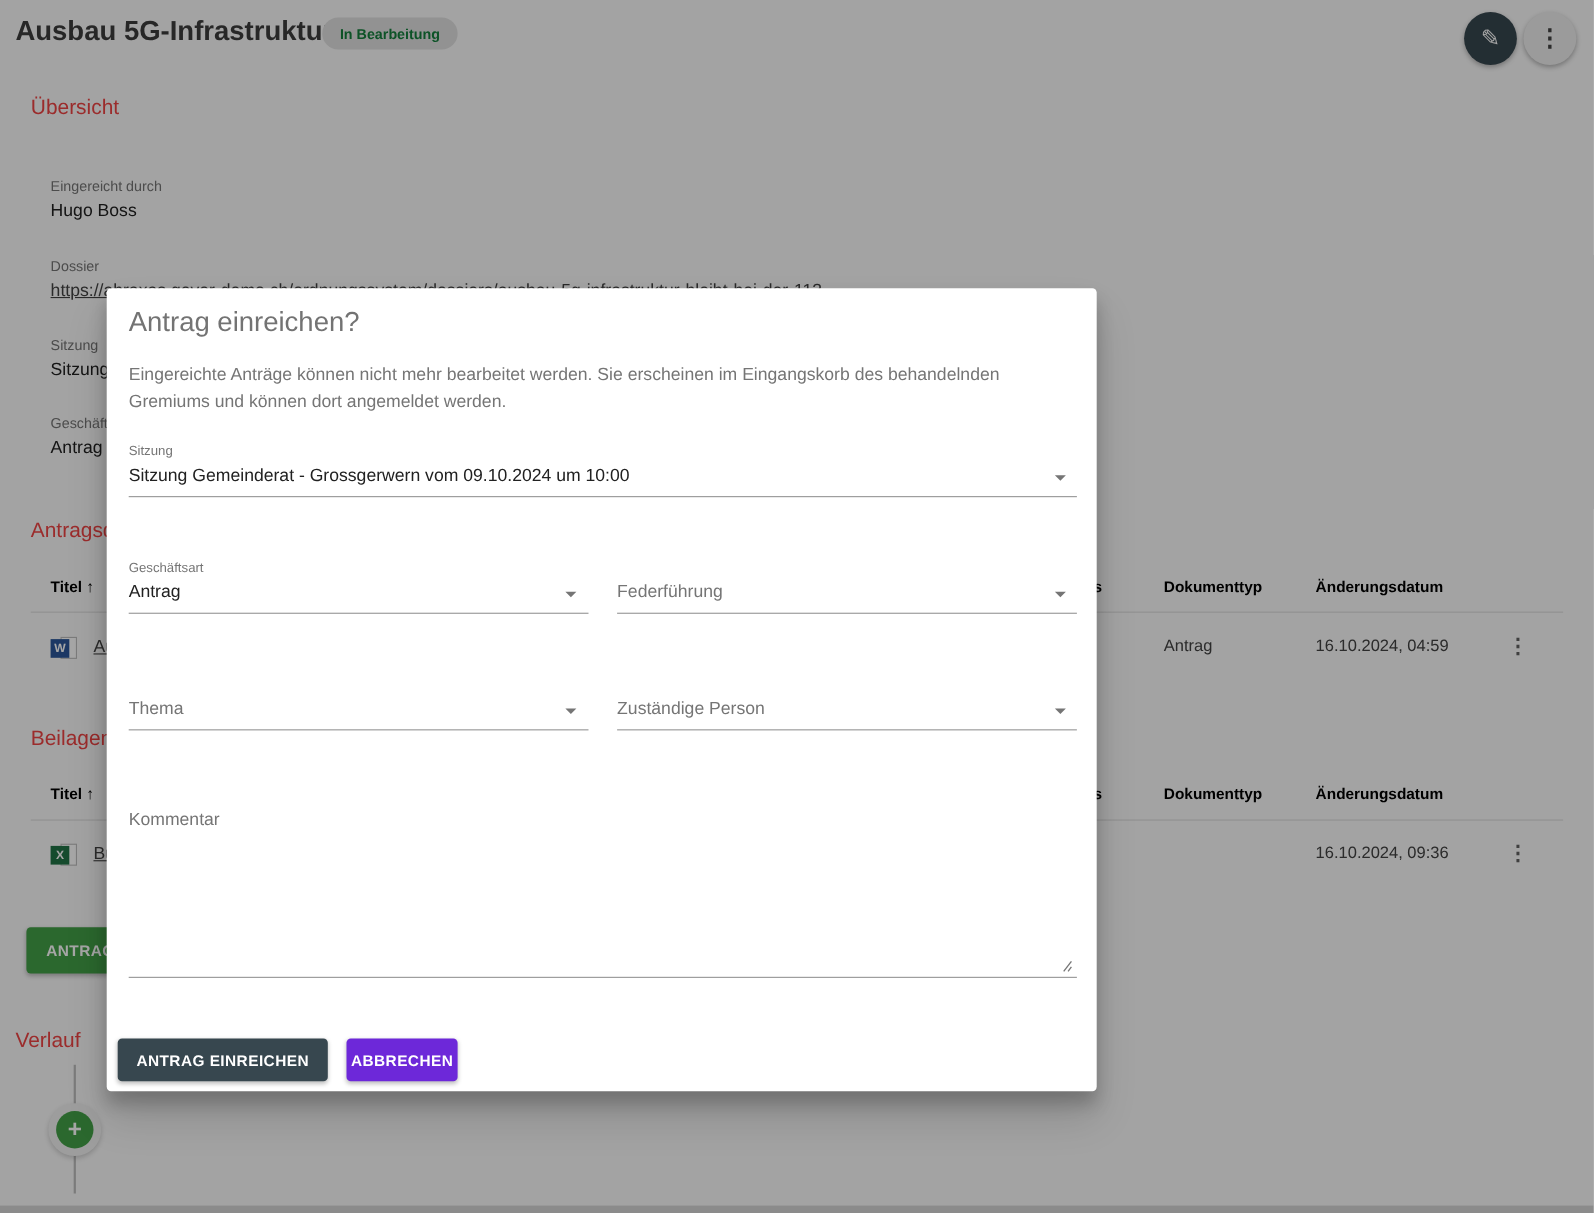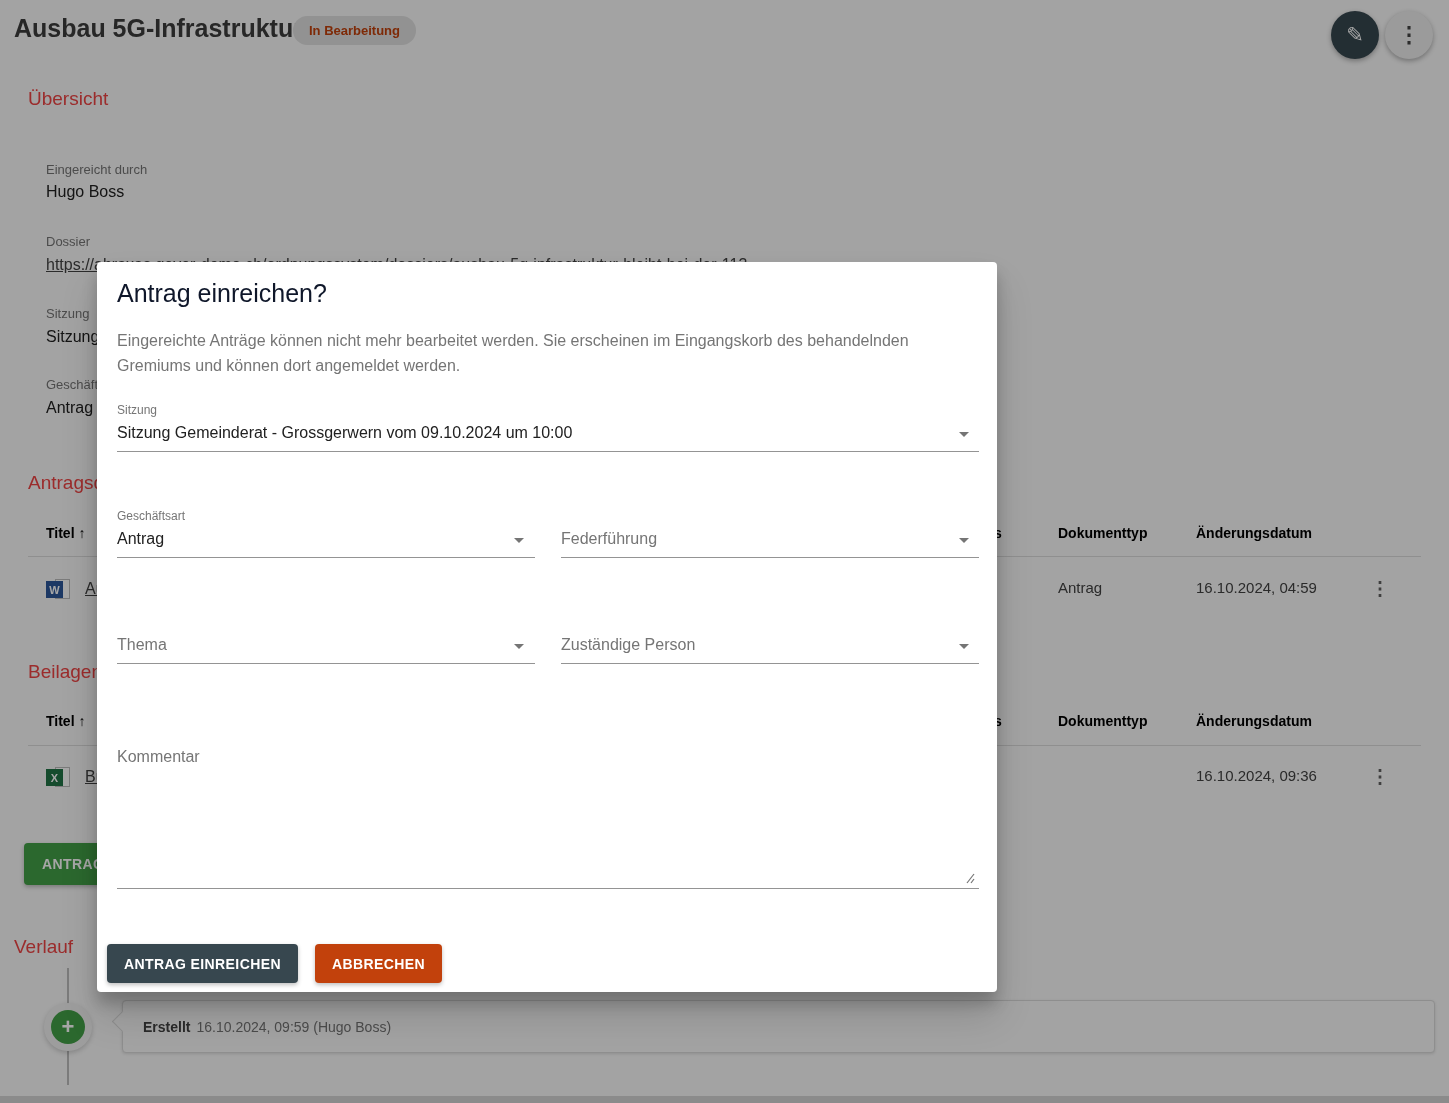--- a/index.html
+++ b/index.html
@@ -8,21 +8,21 @@
   #screen {
     position:relative; width:1449px; height:1103px;
     background:#fafafa; overflow:hidden;
   }
   .abs { position:absolute; }
 
   
   .page-title { left:14px; top:14px; font-size:25px; font-weight:bold; color:#3d3d3d; }
   .badge {
     left:293px; top:16px; height:29px; padding:0 16px; border-radius:15px;
-    background:#e0e0e0; color:#c2410c; font-size:13px; font-weight:bold;
+    background:#e0e0e0; color:#15803d; font-size:13px; font-weight:bold;
     display:flex; align-items:center;
   }
   .fab { width:48px; height:48px; border-radius:50%; top:11px;
          display:flex; align-items:center; justify-content:center;
          box-shadow:0 2px 5px rgba(0,0,0,.3); cursor:pointer; }
   .fab-edit { left:1331px; background:#37474f; color:#fff; font-size:21px; }
   .fab-more { left:1385px; background:#efefef; color:#424242; font-size:22px; font-weight:bold; }
 
   .section-title { font-size:19px; color:#ef4444; }
   .field-label { font-size:13px; color:#757575; }
@@ -66,34 +66,34 @@
   .history-meta { font-size:14px; color:#757575; }
 
   .footer-strip { left:0; top:1096px; width:1449px; height:7px; background:#d6d6d6; }
 
   
   .scrim { left:0; top:0; width:1449px; height:1103px; background:rgba(0,0,0,.35); z-index:10; }
   .modal { left:97px; top:262px; width:900px; height:730px; background:#fff;
            border-radius:4px; box-shadow:0 11px 15px rgba(0,0,0,.2), 0 24px 38px rgba(0,0,0,.14);
            z-index:20; }
   .modal .abs { position:absolute; }
-  .modal-title { left:20px; top:17px; font-size:25px; color:#0f172a; }
+  .modal-title { left:20px; top:17px; font-size:25px; color:#737373; }
   .modal-desc { left:20px; top:66px; width:862px; font-size:16px; line-height:25px; color:#757575; }
   .m-label { font-size:12px; color:#757575; }
   .m-value { font-size:16px; color:#212121; white-space:nowrap; }
   .m-placeholder { font-size:16px; color:#757575; }
   .underline { height:1px; background:#949494; }
   .caret { width:0; height:0; border-left:5px solid transparent; border-right:5px solid transparent;
            border-top:5px solid #757575; }
   .select { cursor:pointer; }
-  textarea.comment { left:20px; top:486px; width:860px; height:148px; border:none; outline:none;
+  textarea.comment { left:20px; top:475px; width:860px; height:148px; border:none; outline:none;
            resize:none; font-family:inherit; font-size:16px; color:#212121; background:transparent; }
   textarea.comment::placeholder { color:#757575; opacity:1; }
   .btn-submit { left:10px; top:682px; height:39px; padding:0 17px; background:#37474f; position:absolute; }
-  .btn-cancel { left:218px; top:682px; height:39px; padding:0 17px; background:#c2410c; position:absolute; }
+  .btn-cancel { left:218px; top:682px; height:39px; padding:0 4px; background:#6d28d9; position:absolute; }
 </style>
 </head>
 <body>
 
 <div id="screen">
 
   <div class="abs page-title">Ausbau 5G-Infrastruktur</div>
   <div class="abs badge">In Bearbeitung</div>
   <div class="abs fab fab-edit">
     <span>✎</span>
@@ -160,25 +160,20 @@
       <span>⋮</span>
     </div>
   </div>
 
   <button class="abs btn btn-green">ANTRAG EINREICHEN</button>
 
   <div class="abs section-title" style="left:14px; top:936px;">Verlauf</div>
   <div class="abs timeline-line"></div>
   <div class="abs plus-fab">
     <span>+</span>
-  </div>
-  <div class="abs history-card">
-    <div class="tail"></div>
-    <span class="history-action">Erstellt</span>
-    <span class="history-meta">16.10.2024, 09:59 (Hugo Boss)</span>
   </div>
 
   <div class="abs footer-strip"></div>
 
   <div class="abs scrim"></div>
 
   <div class="abs modal">
     <div class="abs modal-title">Antrag einreichen?</div>
     <div class="abs modal-desc">Eingereichte Anträge können nicht mehr bearbeitet werden. Sie erscheinen im Eingangskorb des behandelnden Gremiums und können dort angemeldet werden.</div>
 

